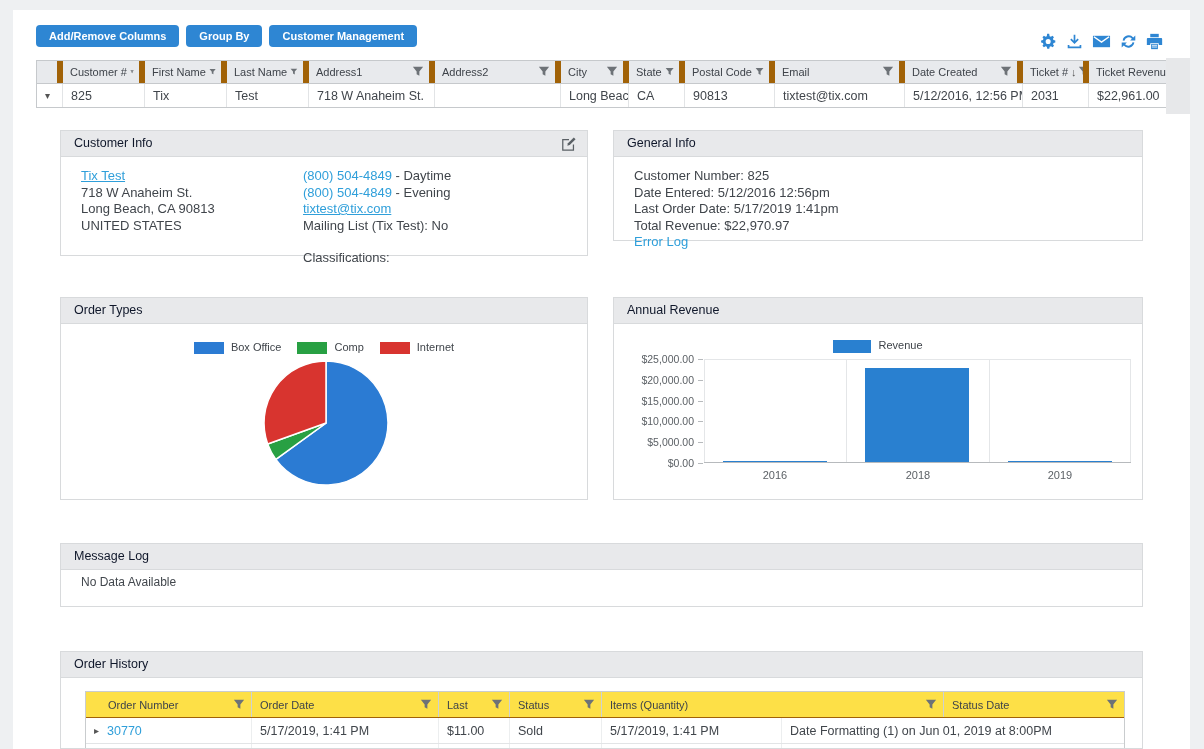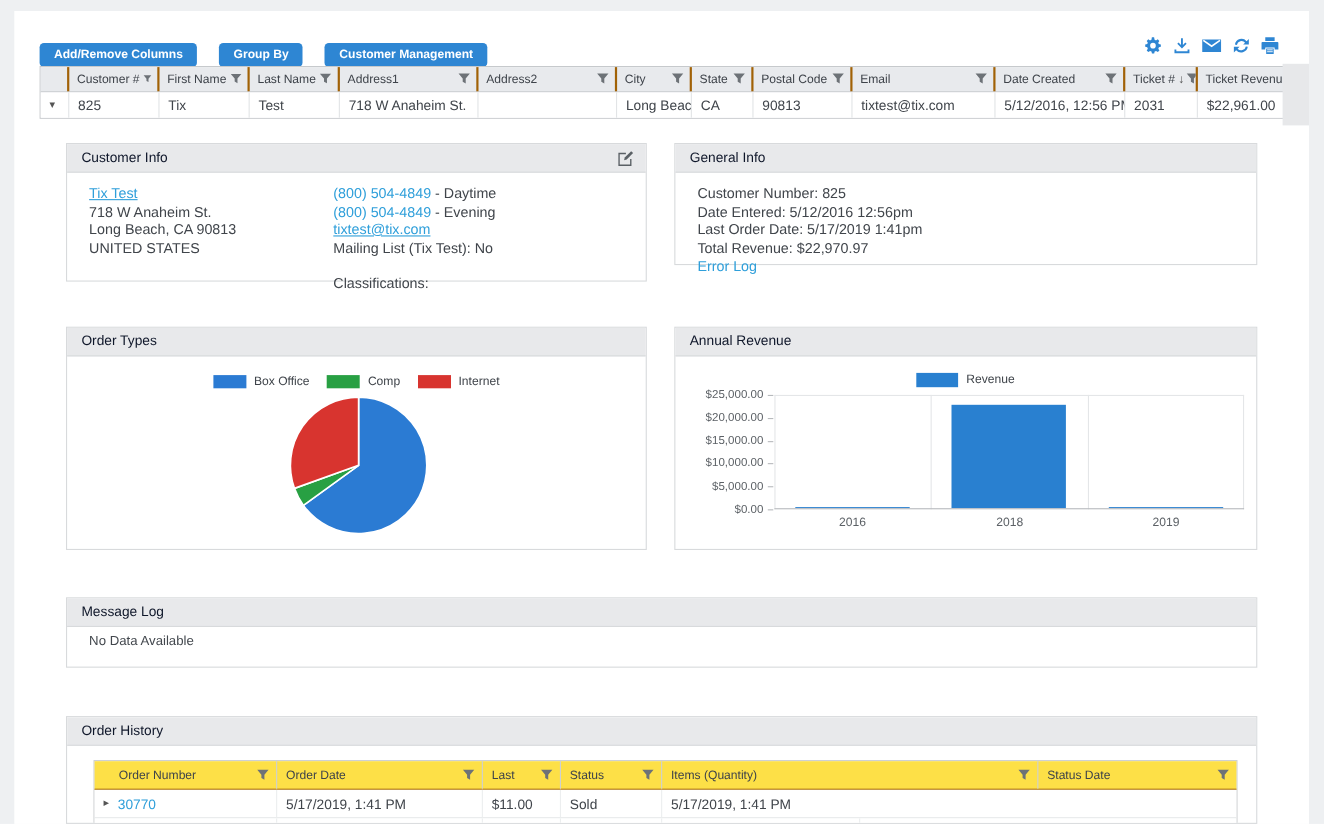--- a/index.html
+++ b/index.html
@@ -1,32 +1,32 @@
 <!DOCTYPE html>
 <html><head>
 <meta charset="utf-8">
 <style>
   html,body{margin:0;padding:0}
   body{width:1204px;height:749px;background:#eef0f2;overflow:hidden;
        font-family:"Liberation Sans","DejaVu Sans",sans-serif;color:#40454b}
   .card{position:absolute;left:13px;top:10px;width:1177px;height:739px;background:#fff;overflow:hidden}
 
   
-  .toolbar{position:absolute;left:23px;top:29px;display:flex;gap:20px}
+  .toolbar{position:absolute;left:23px;top:15px;display:flex;gap:7px}
   .btn{background:#2e86d3;color:#fff;font-size:11px;font-weight:bold;border:none;border-radius:4px;
        height:22px;padding:0 13px;display:flex;align-items:center;cursor:pointer;white-space:nowrap;
        font-family:"Liberation Sans","DejaVu Sans",sans-serif}
   .tool-icons{position:absolute;top:23px;right:27px;display:flex;gap:9px;color:#2e86d3;align-items:center}
   .tool-icons svg{display:block;cursor:pointer}
 
   
   .grid{position:absolute;left:23px;top:50px;width:1130px;border:1px solid #c6c9cc;box-sizing:content-box}
   .ghead{display:flex;background:#e8eaed;height:22px;border-bottom:1px solid #c6c9cc}
   .gh{flex:0 0 auto;display:flex;align-items:center;justify-content:space-between;gap:3px;
-      padding:0 5px 0 7px;border-right:2px solid #a16207;font-size:11px;color:#3e434a;
+      padding:0 5px 0 7px;border-right:6px solid #a16207;font-size:11px;color:#3e434a;
       white-space:nowrap;overflow:hidden;box-sizing:border-box;cursor:pointer}
   .gh:last-child{border-right:none}
   .grow{display:flex;height:23px;background:#fff}
   .gc{flex:0 0 auto;display:flex;align-items:center;padding:0 8px;border-right:1px solid #e2e4e6;
       box-sizing:border-box;white-space:nowrap;overflow:hidden;font-size:12.5px;color:#40454b}
   .gc:last-child{border-right:none}
   .w0{width:26px}.w1{width:82px}.w2{width:82px}.w3{width:82px}.w4{width:126px}.w5{width:126px}
   .w6{width:68px}.w7{width:56px}.w8{width:90px}.w9{width:130px}.w10{width:118px}.w11{width:66px}.w12{width:78px}
   .gfill{position:absolute;left:1153px;top:48px;width:24px;height:56px;background:#e7e8ea}
   .expander{color:#555;font-size:10px;line-height:1;cursor:pointer}
@@ -352,20 +352,21 @@
         </div>
         <div class="ohrow">
           <div class="ohc o0">
               <span class="expander">▸</span>
               <span class="lnk">30770</span>
             </div>
           <div class="ohc o1">5/17/2019, 1:41 PM</div>
           <div class="ohc o2">$11.00</div>
           <div class="ohc o3">Sold</div>
           <div class="ohc o4">5/17/2019, 1:41 PM</div>
+          <div class="ohc o5">Date Formatting (1) on Jun 01, 2019 at 8:00PM</div>
         </div>
         <div class="ohrow">
           <div class="ohc o0"></div>
           <div class="ohc o1">4/8/2019, 1:43 PM</div>
           <div class="ohc o2">$0.00</div>
           <div class="ohc o3">Open</div>
           <div class="ohc o4">4/8/2019, 1:51 PM</div>
           <div class="ohc o5">"Fernando test" (0) on Apr 09, 2019 at 8:00PM</div>
         </div>
       </div>

